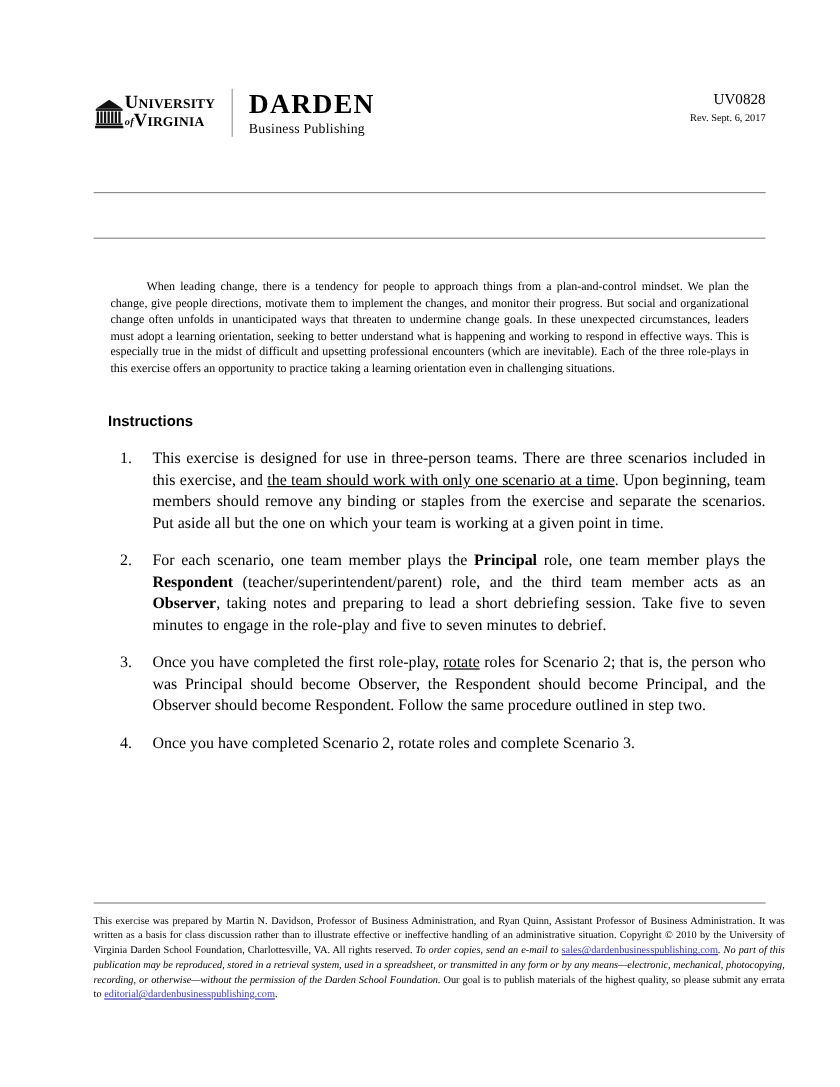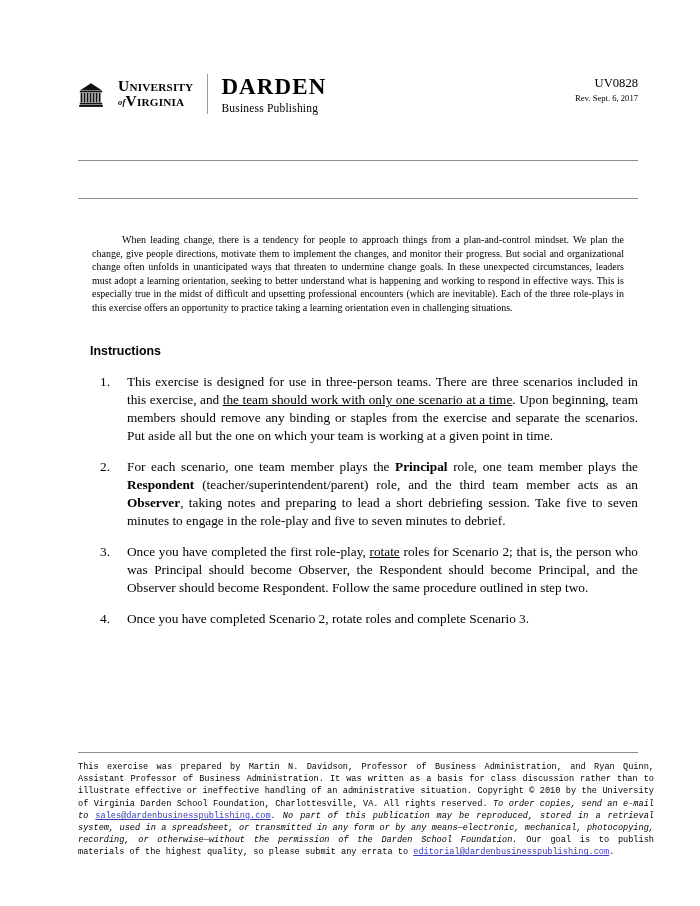--- a/index.html
+++ b/index.html
@@ -28,21 +28,21 @@
     align-items: flex-start;
     justify-content: space-between;
   }
   .brand-block {
     display: flex;
     align-items: stretch;
   }
   .uva-lockup {
     display: flex;
     align-items: center;
-    gap: 14px;
+    gap: 0;
     padding-right: 14px;
   }
   .rotunda {
     width: 26px;
     height: 26px;
     flex: 0 0 26px;
     margin-top: 2px;
   }
   .uva-words {
     display: flex;
@@ -187,21 +187,20 @@
 
   
   .footer {
     position: absolute;
     left: 78px;
     right: 46px;
     top: 761px;
     font-size: 8.6px;
     line-height: 1.42;
     text-align: justify;
-    font-family: Liberation Mono, monospace;
   }
   .footer .it { font-style: italic; }
   .footer a,
   .footer .link {
     color: #3a3ab5;
     text-decoration: underline;
     word-break: break-all;
   }
 </style>
 </head>

